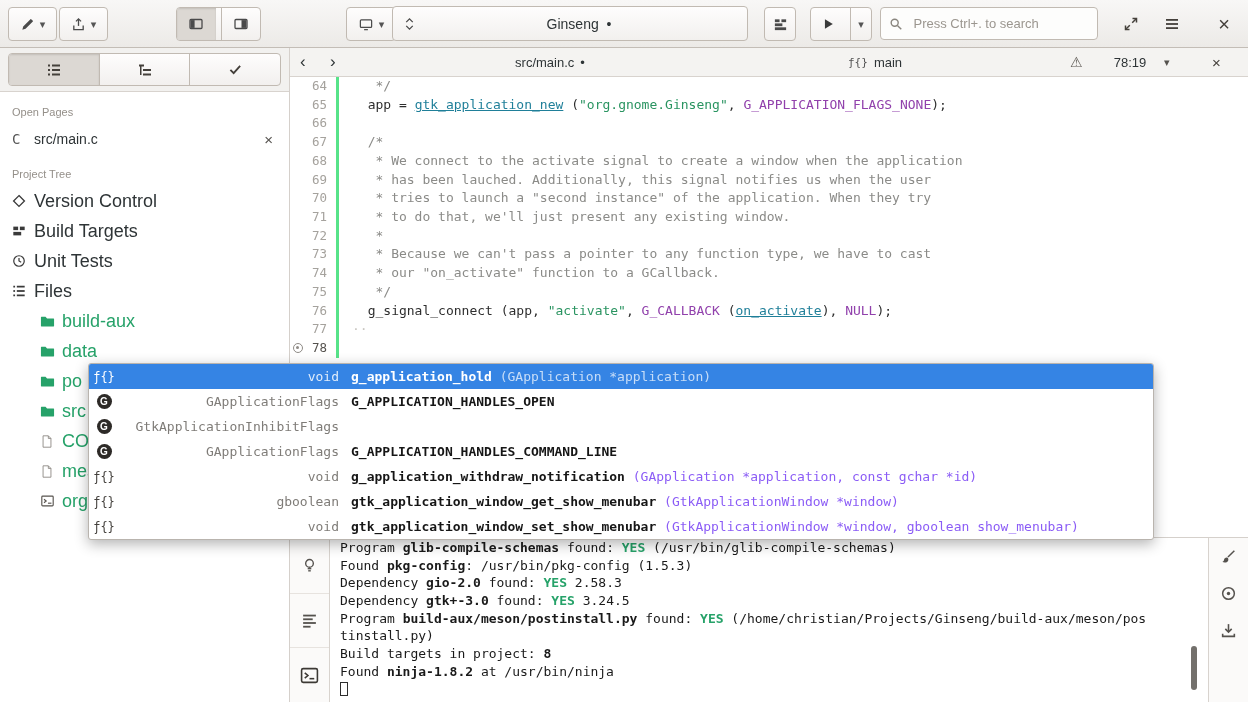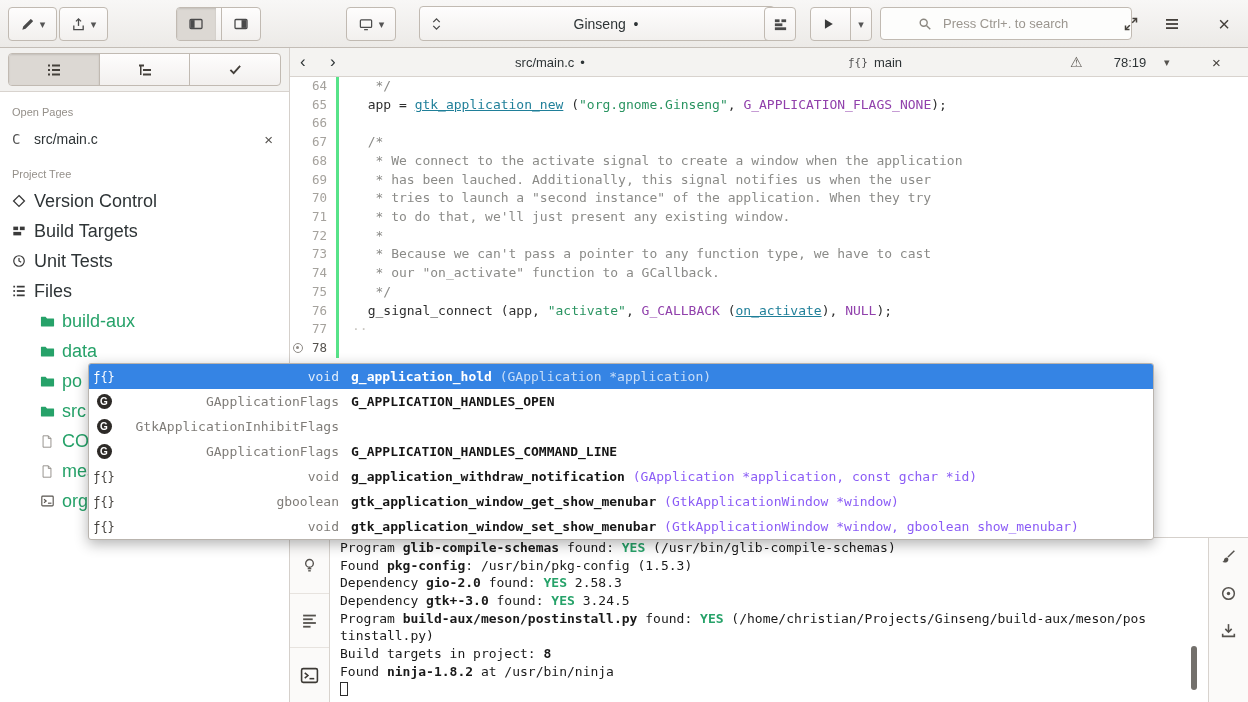--- a/index.html
+++ b/index.html
@@ -12,23 +12,23 @@
     background:linear-gradient(#f8f7f6,#eceae7); border-bottom:1px solid #c3bdb6; z-index:10; }
   .hbtn { position:absolute; top:7px; height:34px; border:1px solid #c1bab2; border-radius:4px;
     background:linear-gradient(#fefdfd,#f2f0ee); display:flex; align-items:center; justify-content:center;
     gap:5px; color:#3d3d3d; cursor:default; }
   .hbtn .arrow { font-size:11px; color:#555; }
   .flatbtn { position:absolute; top:7px; height:34px; display:flex; align-items:center; justify-content:center; color:#3d3d3d; }
   .seg { display:flex; align-items:center; justify-content:center; height:32px; width:42px; }
   .seg + .seg { border-left:1px solid #c1bab2; }
   .seg.pressed { background:#dcd8d3; box-shadow:inset 0 1px 2px rgba(0,0,0,.12); }
   #panel-toggles { padding:0; overflow:hidden; }
-  #project-pill { left:419px; width:356px; height:35px; top:6px; justify-content:flex-start; padding:0 10px; }
+  #project-pill { left:392px; width:356px; height:35px; top:6px; justify-content:flex-start; padding:0 10px; }
   #project-pill .pname { flex:1; text-align:center; font-size:14px; color:#2e3436; }
-  #search-pill { left:880px; width:252px; height:33px; background:#fdfdfc; justify-content:flex-end; padding:0 8px; }
+  #search-pill { left:880px; width:218px; height:33px; background:#fdfdfc; justify-content:center; padding:0 8px; }
   #search-pill input { border:none; outline:none; background:transparent; font-size:13px; color:#333;
     width:180px; font-family:"Liberation Sans",sans-serif; }
   #search-pill input::placeholder { color:#9b968f; }
   #win-close { left:1206px; width:36px; font-size:20px; color:#44403b; }
   svg.ic { display:block; }
 
   
   #sidebar { position:absolute; left:0; top:48px; width:290px; bottom:0; background:#fff;
     border-right:1px solid #d5d0cb; z-index:5; }
   #sidebar-tabs { height:44px; background:#f2f1ef; border-bottom:1px solid #d8d3ce; padding:5px 8px; }

